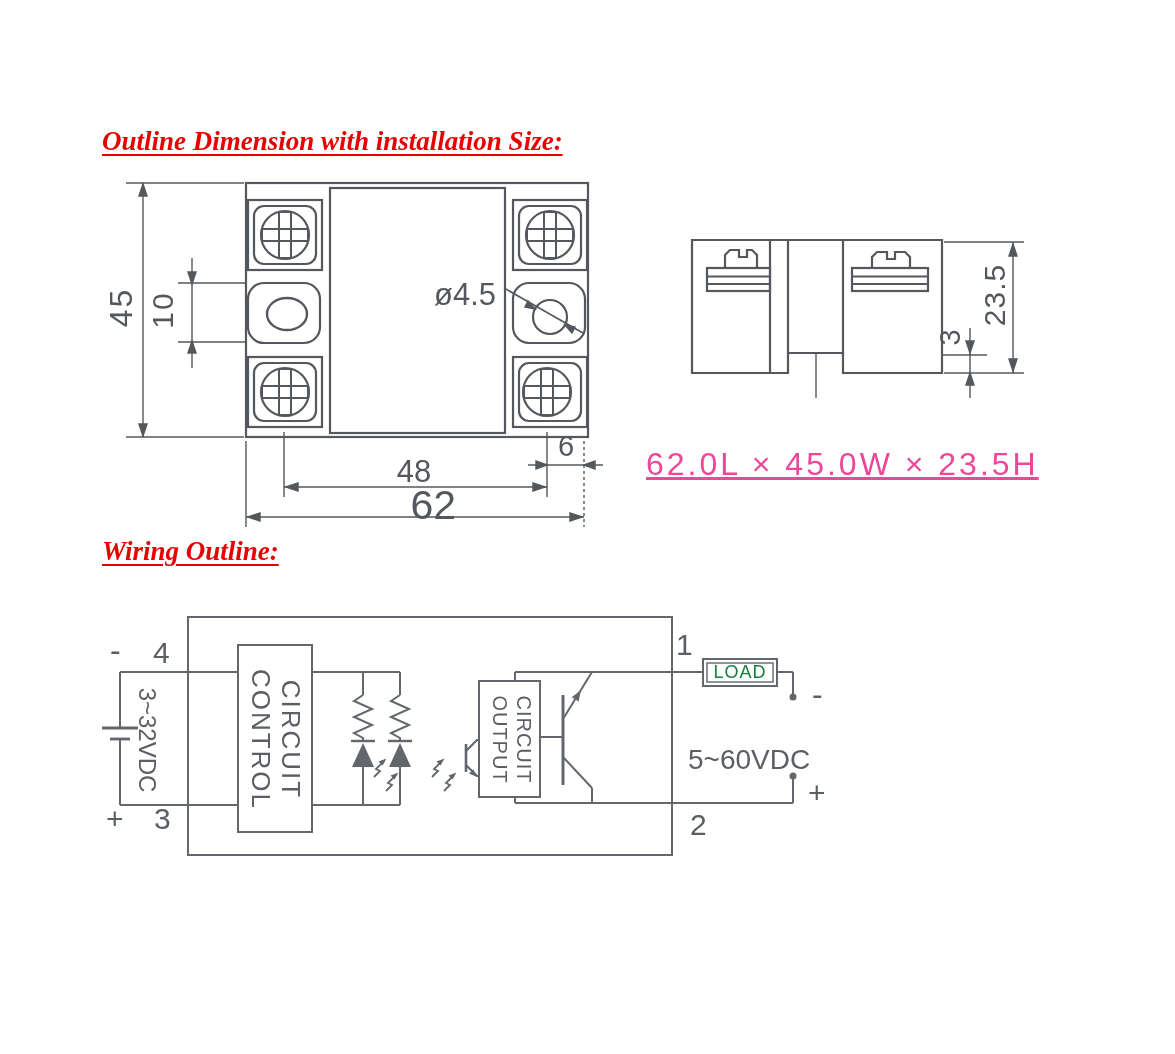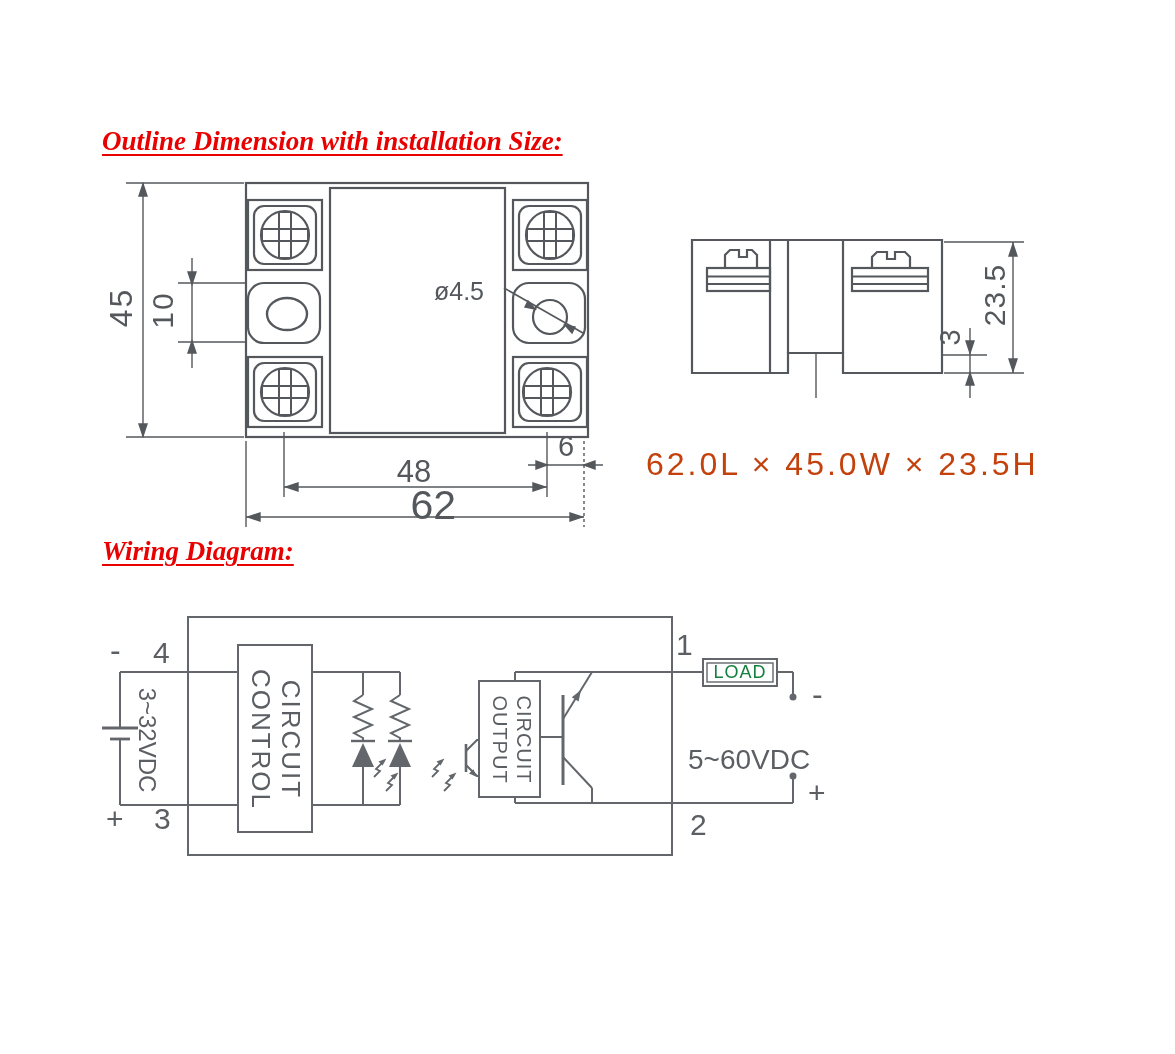--- a/index.html
+++ b/index.html
@@ -5,21 +5,21 @@
   html,body{margin:0;padding:0;background:#ffffff;}
   #page{position:relative;width:1175px;height:1054px;background:#ffffff;overflow:hidden;
         font-family:"Liberation Sans",sans-serif;}
   .title{position:absolute;font-family:"Liberation Serif",serif;font-weight:bold;font-style:italic;
          color:#e90000;font-size:27px;text-decoration:underline;text-underline-offset:4px;
          text-decoration-thickness:2px;white-space:nowrap;}
   .dim{position:absolute;color:#54585c;white-space:nowrap;font-family:"Liberation Sans",sans-serif;}
   .wlbl{position:absolute;color:#5b5f63;white-space:nowrap;font-family:"Liberation Sans",sans-serif;}
   .rot-ccw{text-align:center;transform:rotate(-90deg);transform-origin:center;}
   .rot-cw{text-align:center;transform:rotate(90deg);transform-origin:center;}
-  .caption{position:absolute;color:#c2410c;font-size:32px;letter-spacing:3px;white-space:nowrap;}
+  .caption{position:absolute;color:#ec4899;font-size:32px;letter-spacing:3px;white-space:nowrap;text-decoration:underline;}
   svg{position:absolute;left:0;top:0;}
   .load-text{position:absolute;left:703px;top:659px;width:74px;height:27px;line-height:27px;
              text-align:center;font-size:18px;letter-spacing:1px;color:#15803d;}
 </style>
 </head>
 <body>
 
 <div id="page">
 
   <svg width="1175" height="1054" viewBox="0 0 1175 1054">
@@ -212,25 +212,25 @@
         <line x1="777" y1="672" x2="793" y2="672"></line>
         <line x1="793" y1="672" x2="793" y2="694"></line>
         <circle cx="793" cy="697" r="3.5" fill="#63676b" stroke="none"></circle>
         <circle cx="793" cy="776" r="3.5" fill="#63676b" stroke="none"></circle>
         <line x1="793" y1="779" x2="793" y2="803"></line>
       </g>
     </g>
   </svg>
 
   <div class="title" style="left:102px;top:126px;">Outline Dimension with installation Size:</div>
-  <div class="title" style="left:102px;top:536px;">Wiring Diagram:</div>
+  <div class="title" style="left:102px;top:536px;">Wiring Outline:</div>
 
   <div class="dim rot-ccw" style="left:81px;top:289px;width:80px;font-size:32px;letter-spacing:2px;">45</div>
   <div class="dim rot-ccw" style="left:123px;top:293px;width:80px;font-size:30px;letter-spacing:2px;">10</div>
-  <div class="dim" style="left:434px;top:277px;font-size:25px;">ø4.5</div>
+  <div class="dim" style="left:434px;top:277px;font-size:31px;">ø4.5</div>
   <div class="dim" style="left:384px;top:448px;width:60px;text-align:center;font-size:31px;margin-top:6px;">48</div>
   <div class="dim" style="left:396px;top:482px;width:60px;text-align:right;font-size:41px;">62</div>
   <div class="dim" style="left:558px;top:430px;font-size:29px;">6</div>
 
   <div class="dim rot-ccw" style="left:945px;top:278px;width:100px;font-size:30px;letter-spacing:1px;">23.5</div>
   <div class="dim rot-ccw" style="left:928px;top:321px;width:44px;font-size:29px;">3</div>
   <div class="caption" style="left:646px;top:446px;">62.0L × 45.0W × 23.5H</div>
 
   <div class="wlbl" style="left:110px;top:632px;font-size:32px;">-</div>
   <div class="wlbl" style="left:153px;top:636px;font-size:30px;">4</div>

